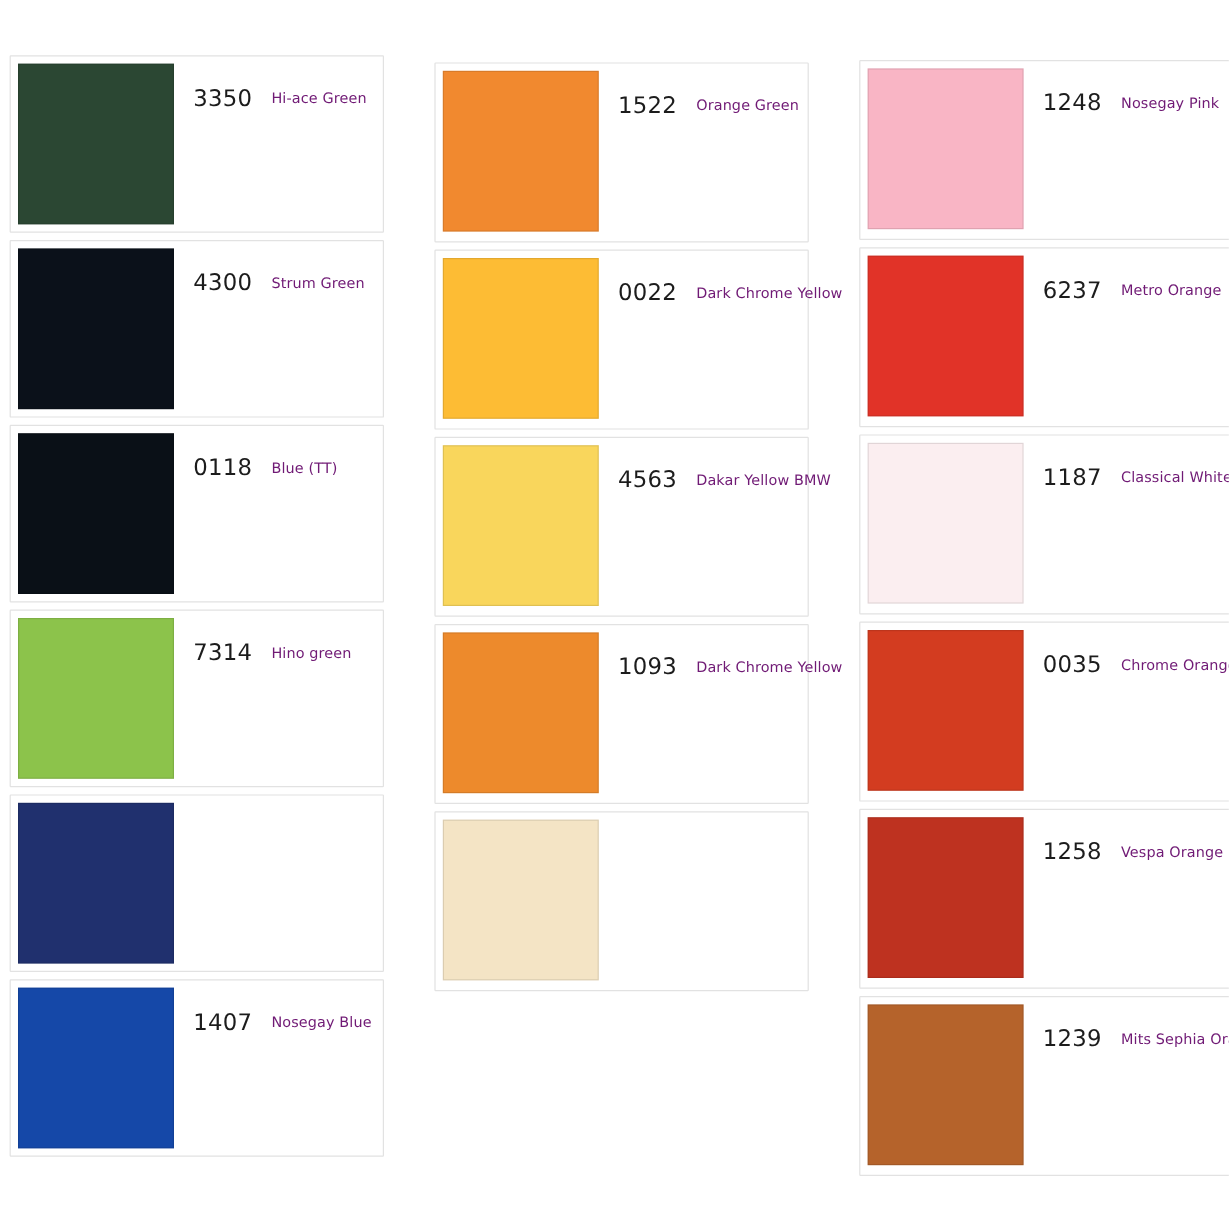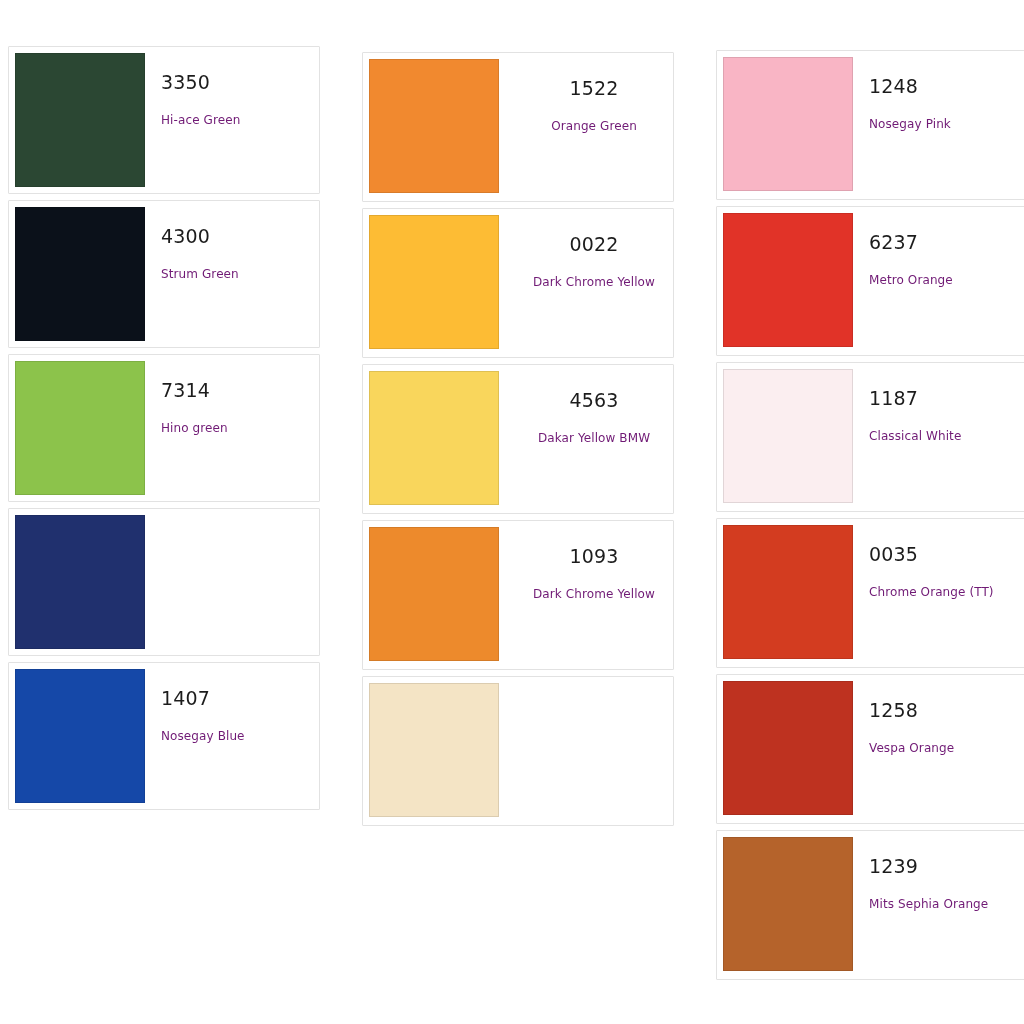--- a/index.html
+++ b/index.html
@@ -59,21 +59,21 @@
     height: 134px;
     border: 1px solid rgba(0,0,0,0.10);
     box-sizing: border-box;
   }
 
   .swatch-text {
     flex: 1 1 auto;
     padding-left: 16px;
     padding-top: 18px;
     display: flex;
-    flex-direction: column;
+    flex-direction: row;
     gap: 16px;
     min-width: 0;
   }
 
   .swatch-code {
     font-size: 19px;
     line-height: 22px;
     color: #1c1c1c;
     letter-spacing: 0.2px;
     white-space: nowrap;
@@ -107,20 +107,27 @@
       </div>
     </div>
     <div class="swatch-card">
       <div class="swatch-chip" style="background-color: rgb(11, 17, 26);"></div>
       <div class="swatch-text">
         <div class="swatch-code">4300</div>
         <div class="swatch-name">Strum Green</div>
       </div>
     </div>
     <div class="swatch-card">
+      <div class="swatch-chip" style="background-color: rgb(10, 16, 23);"></div>
+      <div class="swatch-text">
+        <div class="swatch-code">0118</div>
+        <div class="swatch-name">Blue (TT)</div>
+      </div>
+    </div>
+    <div class="swatch-card">
       <div class="swatch-chip" style="background-color: rgb(140, 195, 75);"></div>
       <div class="swatch-text">
         <div class="swatch-code">7314</div>
         <div class="swatch-name">Hino green</div>
       </div>
     </div>
     <div class="swatch-card">
       <div class="swatch-chip" style="background-color: rgb(32, 48, 110);"></div>
     </div>
     <div class="swatch-card">

